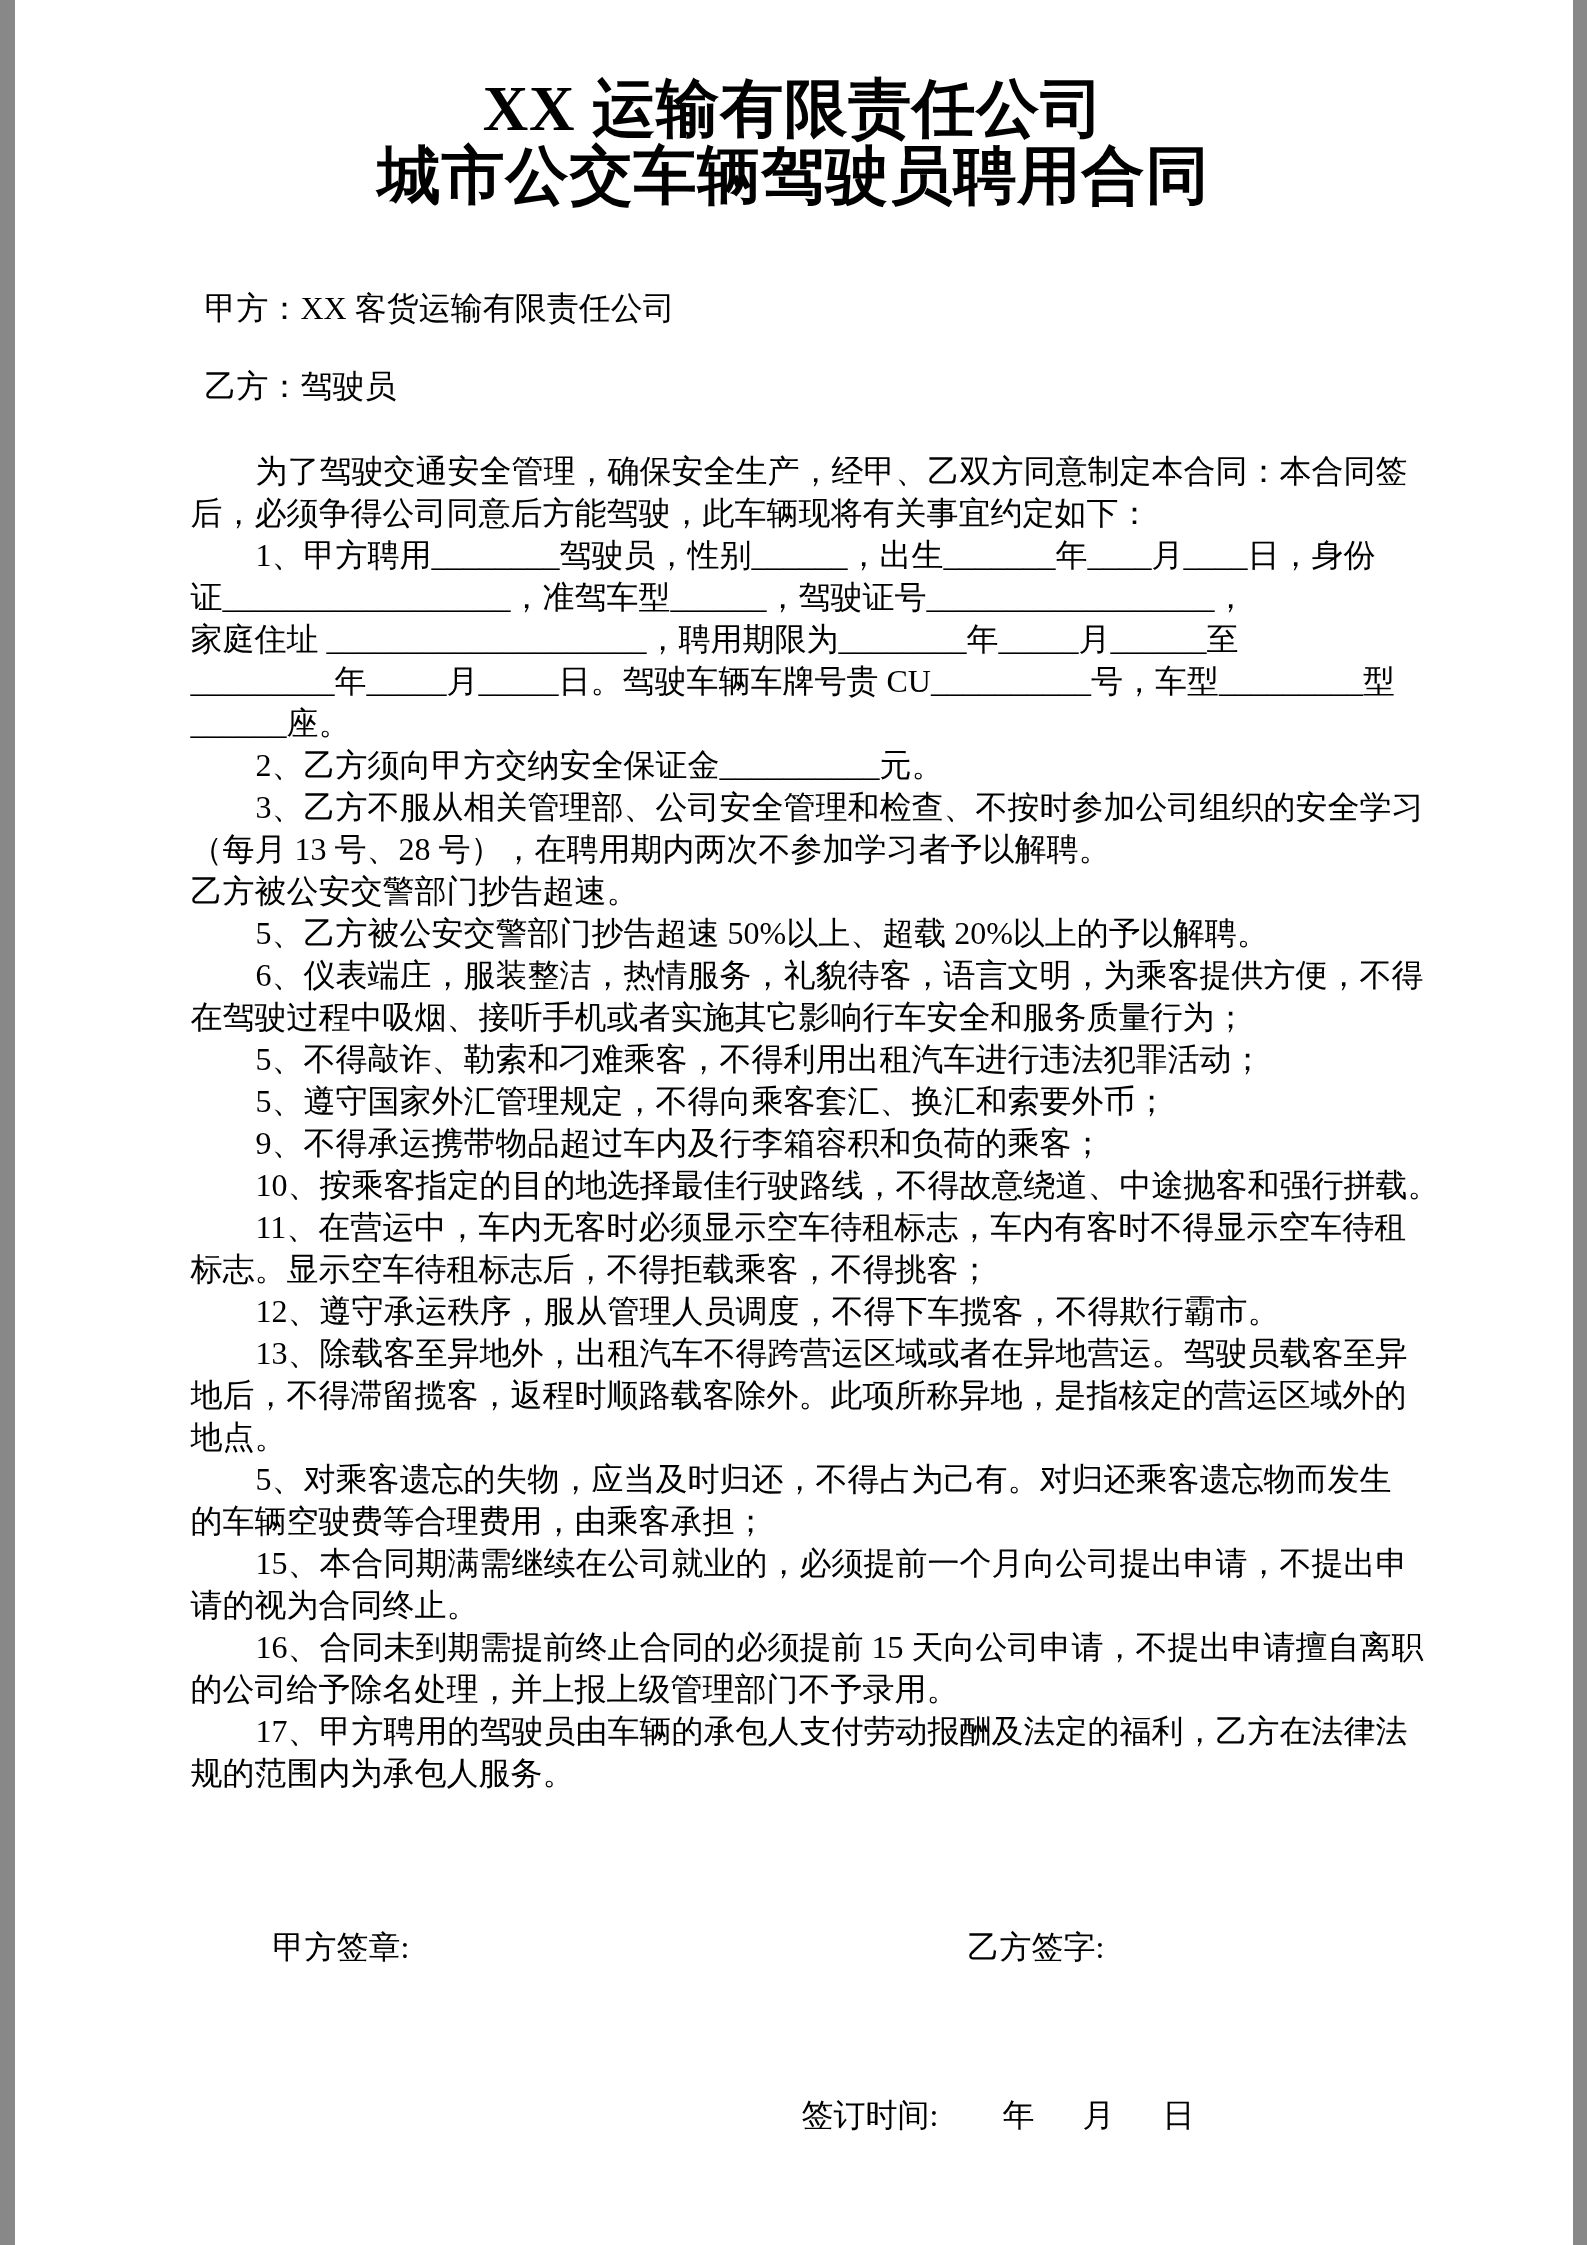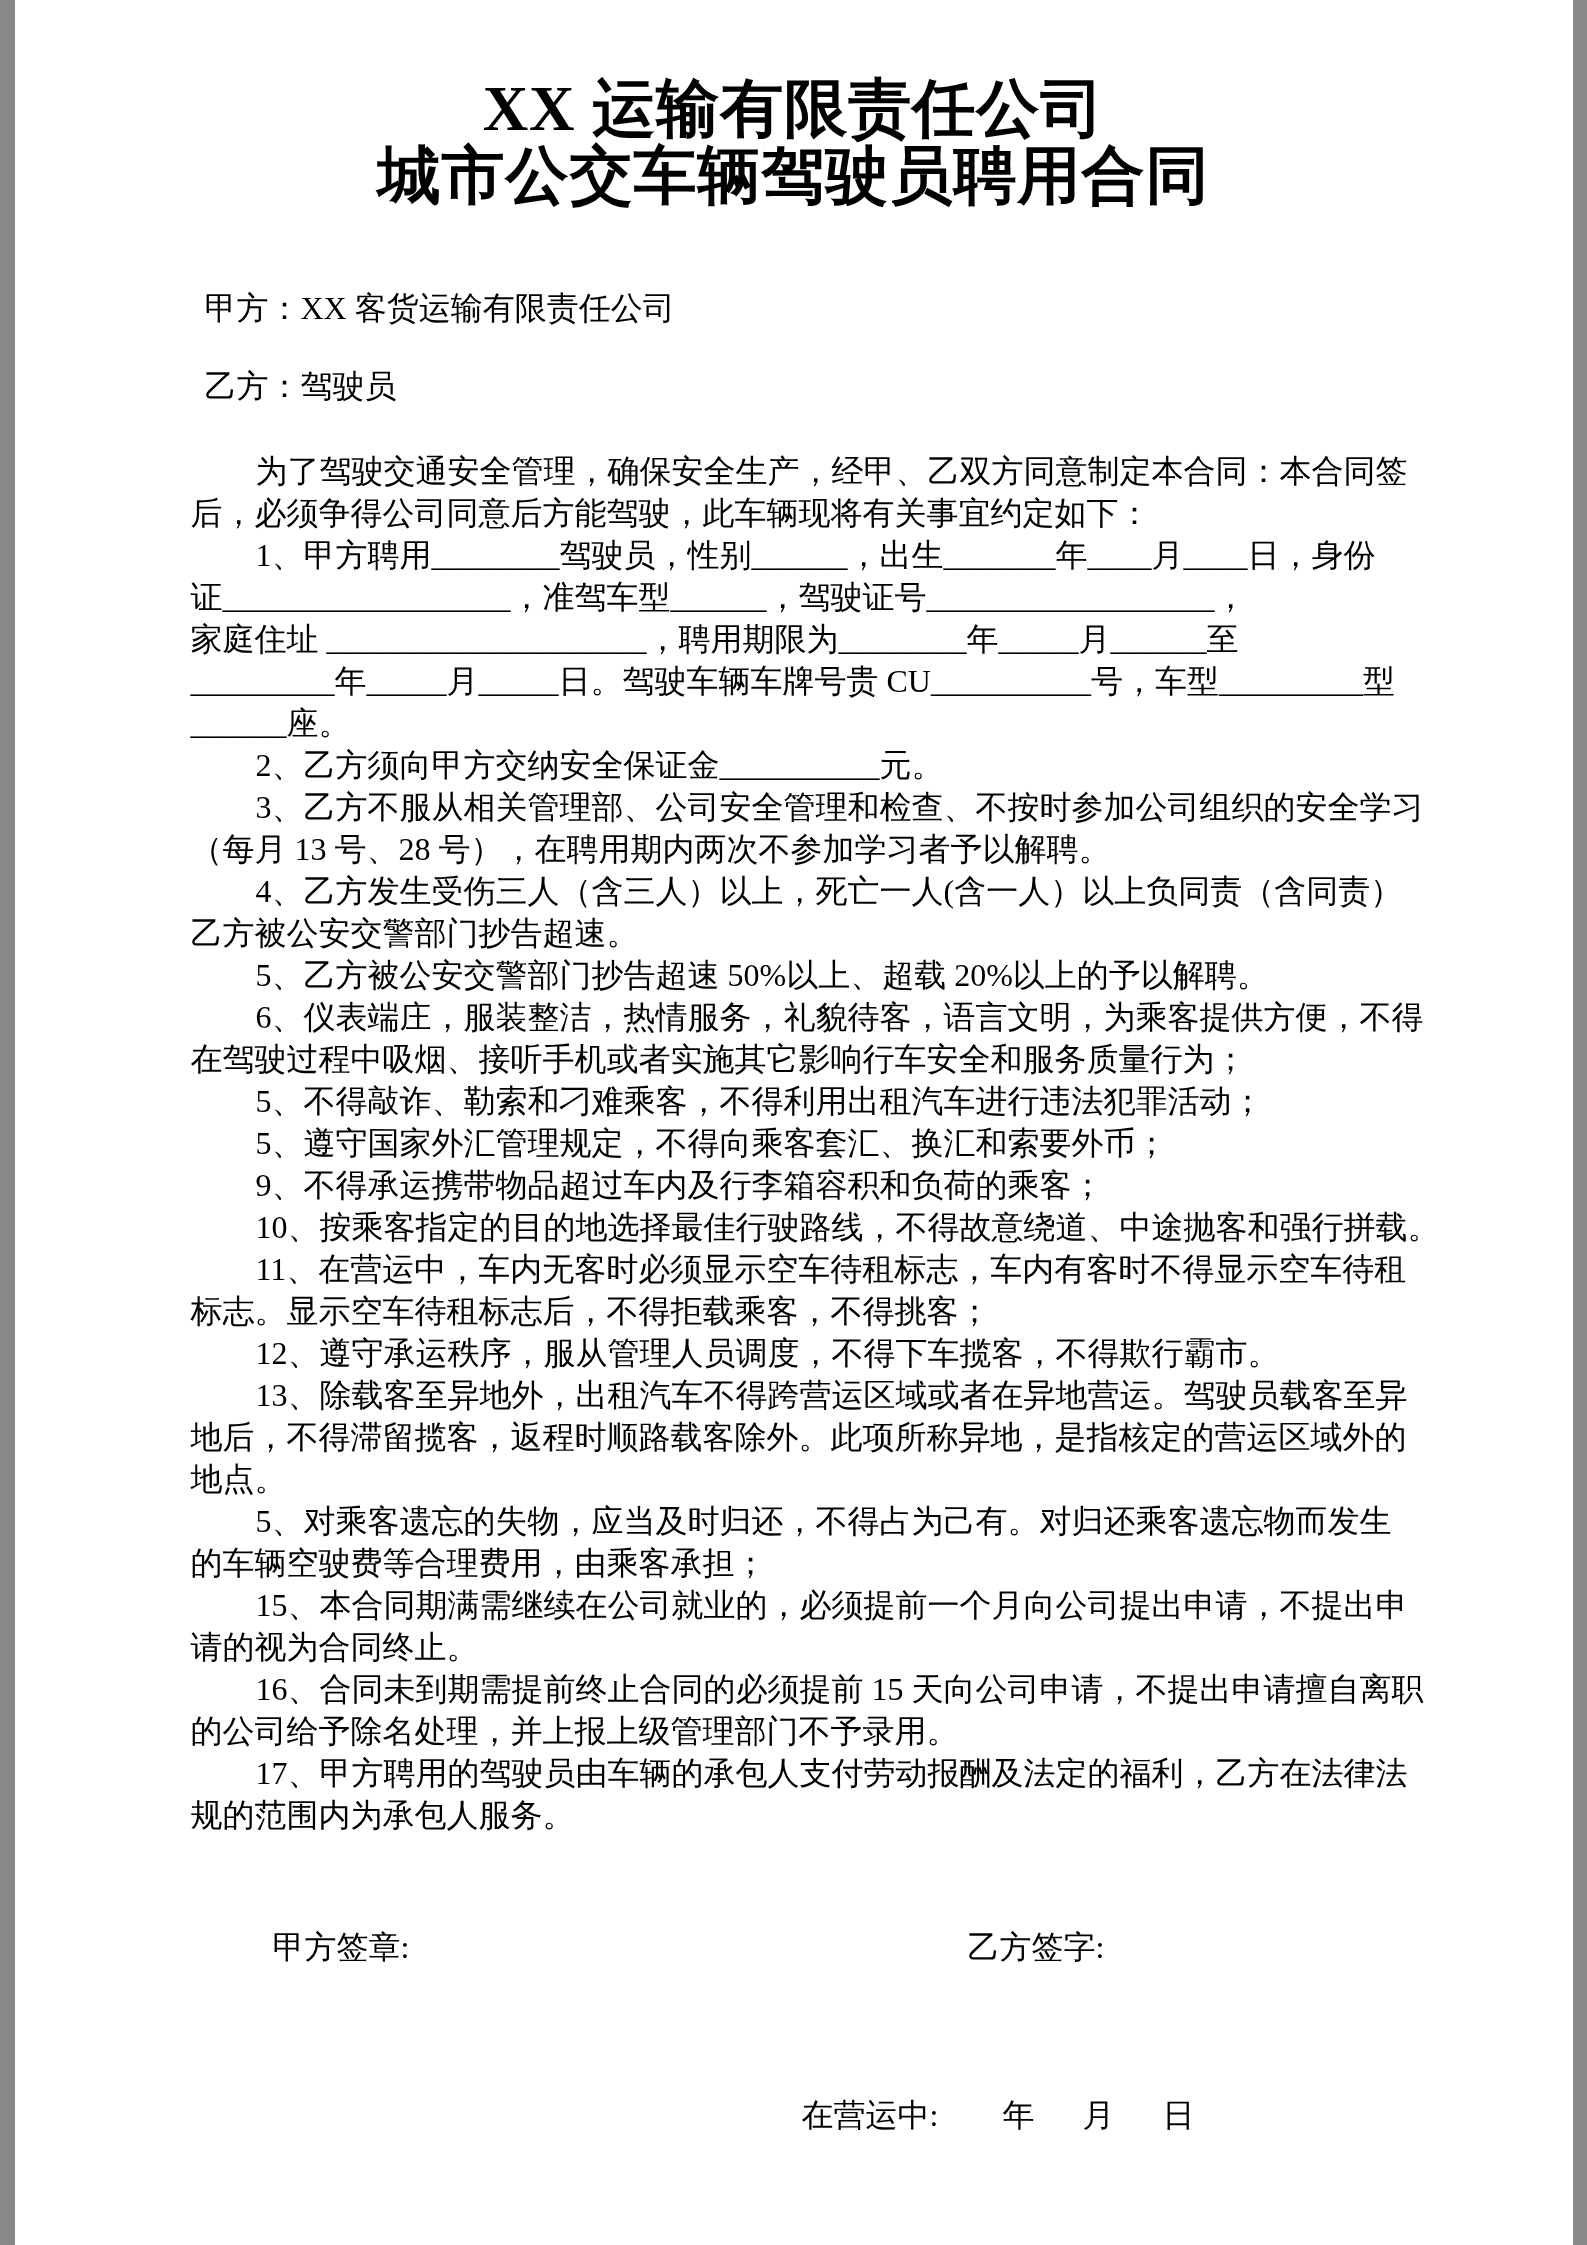--- a/index.html
+++ b/index.html
@@ -63,21 +63,20 @@
     <div class="line indent">为了驾驶交通安全管理，确保安全生产，经甲、乙双方同意制定本合同：本合同签</div>
     <div class="line">后，必须争得公司同意后方能驾驶，此车辆现将有关事宜约定如下：</div>
     <div class="line indent">1、甲方聘用________驾驶员，性别______，出生_______年____月____日，身份</div>
     <div class="line">证__________________，准驾车型______，驾驶证号__________________，</div>
     <div class="line">家庭住址 ____________________，聘用期限为________年_____月______至</div>
     <div class="line">_________年_____月_____日。驾驶车辆车牌号贵 CU__________号，车型_________型</div>
     <div class="line">______座。</div>
     <div class="line indent">2、乙方须向甲方交纳安全保证金__________元。</div>
     <div class="line indent">3、乙方不服从相关管理部、公司安全管理和检查、不按时参加公司组织的安全学习</div>
     <div class="line">（每月 13 号、28 号），在聘用期内两次不参加学习者予以解聘。</div>
-    <div class="line indent">4、乙方发生受伤三人（含三人）以上，死亡一人(含一人）以上负同责（含同责）</div>
     <div class="line">乙方被公安交警部门抄告超速。</div>
     <div class="line indent">5、乙方被公安交警部门抄告超速 50%以上、超载 20%以上的予以解聘。</div>
     <div class="line indent">6、仪表端庄，服装整洁，热情服务，礼貌待客，语言文明，为乘客提供方便，不得</div>
     <div class="line">在驾驶过程中吸烟、接听手机或者实施其它影响行车安全和服务质量行为；</div>
     <div class="line indent">5、不得敲诈、勒索和刁难乘客，不得利用出租汽车进行违法犯罪活动；</div>
     <div class="line indent">5、遵守国家外汇管理规定，不得向乘客套汇、换汇和索要外币；</div>
     <div class="line indent">9、不得承运携带物品超过车内及行李箱容积和负荷的乘客；</div>
     <div class="line indent">10、按乘客指定的目的地选择最佳行驶路线，不得故意绕道、中途抛客和强行拼载。</div>
     <div class="line indent">11、在营运中，车内无客时必须显示空车待租标志，车内有客时不得显示空车待租</div>
     <div class="line">标志。显示空车待租标志后，不得拒载乘客，不得挑客；</div>
@@ -90,15 +89,15 @@
     <div class="line indent">15、本合同期满需继续在公司就业的，必须提前一个月向公司提出申请，不提出申</div>
     <div class="line">请的视为合同终止。</div>
     <div class="line indent">16、合同未到期需提前终止合同的必须提前 15 天向公司申请，不提出申请擅自离职</div>
     <div class="line">的公司给予除名处理，并上报上级管理部门不予录用。</div>
     <div class="line indent">17、甲方聘用的驾驶员由车辆的承包人支付劳动报酬及法定的福利，乙方在法律法</div>
     <div class="line">规的范围内为承包人服务。</div>
   </div>
 
   <div class="sig-label" id="sig-a">甲方签章:</div>
   <div class="sig-label" id="sig-b">乙方签字:</div>
-  <div class="sig-label" id="date-line">在营运中:        年      月      日</div>
+  <div class="sig-label" id="date-line">签订时间:        年      月      日</div>
 
 </div>
 
 </body></html>

